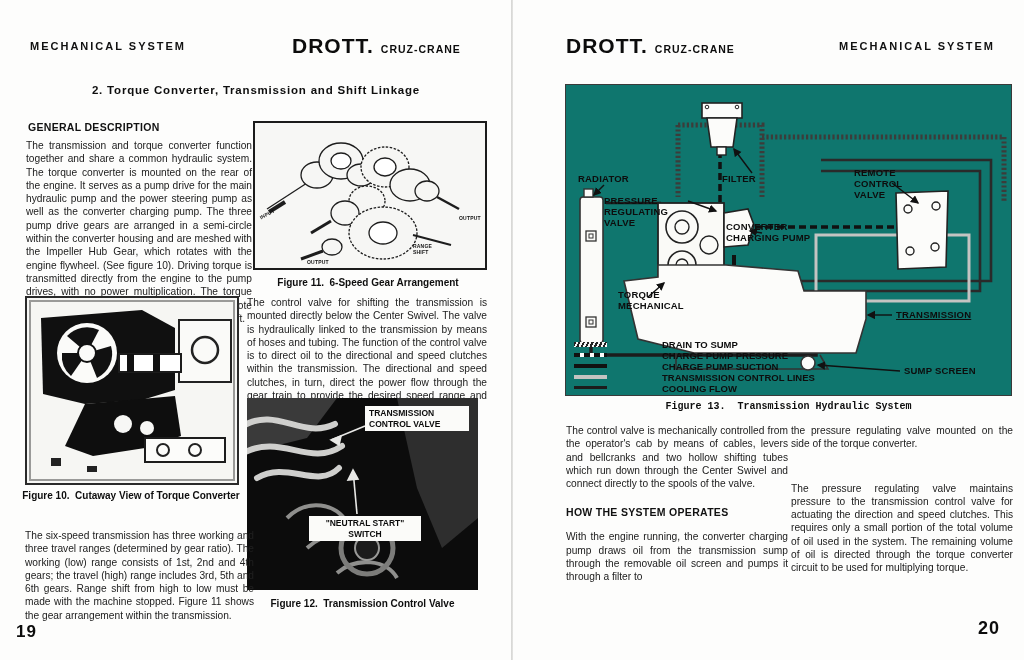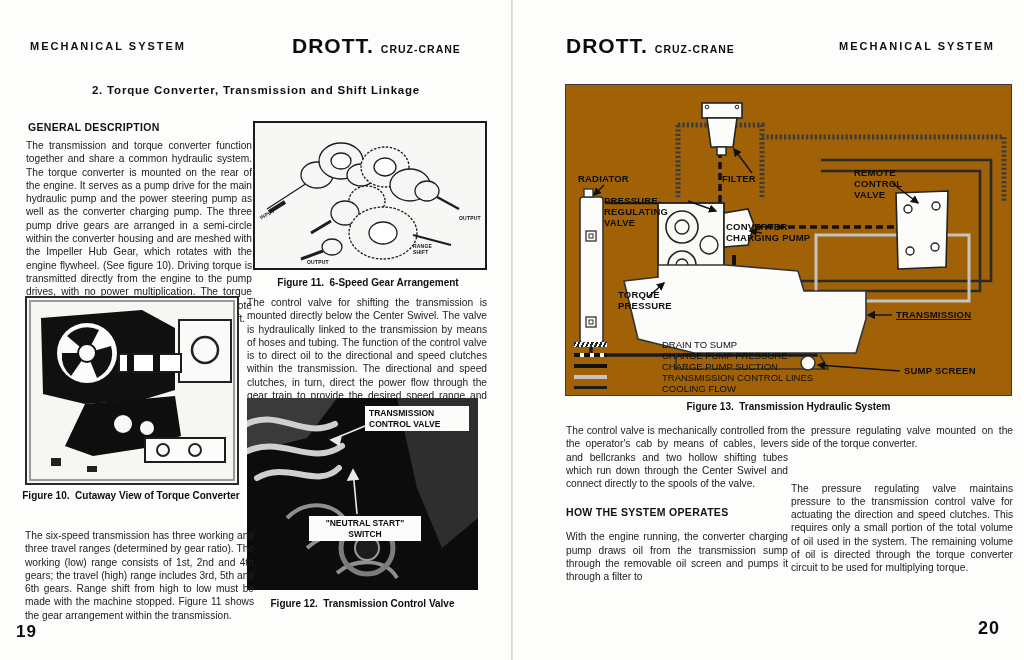--- a/index.html
+++ b/index.html
@@ -10,25 +10,25 @@
   .hdr{font-weight:bold;font-size:11px;letter-spacing:2px;color:#111;}
   .logo{white-space:nowrap;}
   .logo .brand{font-weight:bold;font-size:21px;letter-spacing:1px;color:#0c0c0c;}
   .logo .sub{font-weight:bold;font-size:10.5px;letter-spacing:1px;margin-left:7px;color:#0c0c0c;}
   .title{font-weight:bold;font-size:11.5px;letter-spacing:.8px;text-align:center;color:#0e0e0e;}
   .subhead{font-weight:bold;font-size:10.5px;letter-spacing:.3px;color:#111;}
   .para{font-size:10.2px;line-height:13.3px;text-align:justify;color:#202020;}
   .cap{font-weight:bold;font-size:10px;text-align:center;color:#0e0e0e;}
   .pagenum{font-weight:bold;font-size:17px;letter-spacing:1px;color:#0c0c0c;}
   .figbox{border:2px solid #1b1b1b;background:#f7f7f5;box-sizing:border-box;}
-  .fig13box{border:1.5px solid #3a3a3a;background:#a16207;box-sizing:border-box;}
+  .fig13box{border:1.5px solid #3a3a3a;background:#0f766e;box-sizing:border-box;}
   .dlabel{position:absolute;font-weight:bold;font-size:9.5px;line-height:11px;color:#0d0d0d;letter-spacing:.2px;}
   .legend-row{position:absolute;height:10px;}
   .legend-swatch{position:absolute;left:0;top:3px;width:33px;}
-  .legend-text{position:absolute;left:40px;top:0;font-weight:normal;font-size:9.5px;white-space:nowrap;color:#0d0d0d;padding-left:48px;}
+  .legend-text{position:absolute;left:40px;top:0;font-weight:bold;font-size:9.5px;white-space:nowrap;color:#0d0d0d;padding-left:48px;}
   .sw-hatch{height:5px;background:repeating-linear-gradient(115deg,#222 0 2px,#f6f6f6 2px 4px);}
   .sw-dash{height:4px;background:repeating-linear-gradient(90deg,#111 0 6px,#fcfcfb 6px 10px);}
   .sw-bold{height:4px;background:#111;}
   .sw-light{height:4px;background:#c3c3c1;}
   .sw-solid{height:3px;background:#1c1c1c;}
   .photo{background:#a16207;box-sizing:border-box;text-decoration:underline;}
   .photo-label{position:absolute;background:#fbfbf9;color:#0b0b0b;font-weight:bold;font-size:8.5px;
                line-height:10.5px;padding:2px 4px;text-align:left;}
   .tinylabel{position:absolute;font-weight:bold;font-size:5px;color:#111;letter-spacing:.2px;}
 </style>
@@ -205,21 +205,21 @@
         <line x1="82" y1="212" x2="98" y2="198" marker-end="url(#arr)"></line>
         <line x1="326" y1="98" x2="352" y2="118" marker-end="url(#arr)"></line>
         <line x1="326" y1="230" x2="302" y2="230" marker-end="url(#arr)"></line>
         <line x1="334" y1="286" x2="252" y2="280" marker-end="url(#arr)"></line>
       </g>
     </svg>
     <div class="dlabel" style="left:12px;top:88px;">RADIATOR</div>
     <div class="dlabel" style="left:38px;top:110px;width:84px;">PRESSURE REGULATING VALVE</div>
     <div class="dlabel" style="left:156px;top:88px;">FILTER</div>
     <div class="dlabel" style="left:160px;top:136px;width:100px;">CONVERTER CHARGING PUMP</div>
-    <div class="dlabel" style="left:52px;top:204px;width:78px;">TORQUE PRESSURE</div>
+    <div class="dlabel" style="left:52px;top:204px;width:78px;">TORQUE MECHANICAL</div>
     <div class="dlabel" style="left:288px;top:82px;width:60px;">REMOTE CONTROL VALVE</div>
     <div class="dlabel" style="left:330px;top:224px;text-decoration:underline;">TRANSMISSION</div>
     <div class="dlabel" style="left:338px;top:280px;">SUMP SCREEN</div>
 
     <div>
       <div class="legend-row" style="left:8px;top:254px;width:260px;">
         <div class="legend-swatch sw-hatch"></div>
         <div class="legend-text">DRAIN TO SUMP</div>
       </div>
       <div class="legend-row" style="left:8px;top:265px;width:260px;">
@@ -233,21 +233,21 @@
       <div class="legend-row" style="left:8px;top:287px;width:260px;">
         <div class="legend-swatch sw-light"></div>
         <div class="legend-text">TRANSMISSION CONTROL LINES</div>
       </div>
       <div class="legend-row" style="left:8px;top:298px;width:260px;">
         <div class="legend-swatch sw-solid"></div>
         <div class="legend-text">COOLING FLOW</div>
       </div>
     </div>
   </div>
-  <div class="abs cap" style="left:565px;top:401px;width:447px;">Figure 13.&nbsp; Transmission Hydraulic System</div>
+  <div class="abs cap" style="left:565px;top:401px;width:447px;font-family:Liberation Mono, monospace;">Figure 13.&nbsp; Transmission Hydraulic System</div>
 
   <div class="abs" style="left:566px;top:424px;width:222px;">
     <div class="para">The control valve is mechanically controlled from the operator's cab by means of cables, levers and bellcranks and two hollow shifting tubes which run down through the Center Swivel and connect directly to the spools of the valve.</div>
     <div class="subhead" style="margin-top:16px;">HOW THE SYSTEM OPERATES</div>
     <div class="para" style="margin-top:12px;">With the engine running, the converter charging pump draws oil from the transmission sump through the removable  oil screen and pumps it through a filter to</div>
   </div>
   <div class="abs" style="left:791px;top:424px;width:222px;">
     <div class="para">the pressure regulating valve mounted on the side of the torque converter.</div>
     <div class="para" style="margin-top:31px;">The pressure regulating valve maintains pressure to the transmission control valve for actuating the direction and speed clutches. This requires only a small portion of the total volume of oil used in the system. The remaining volume of oil is directed through the torque converter circuit to be used for multiplying torque.</div>
   </div>

